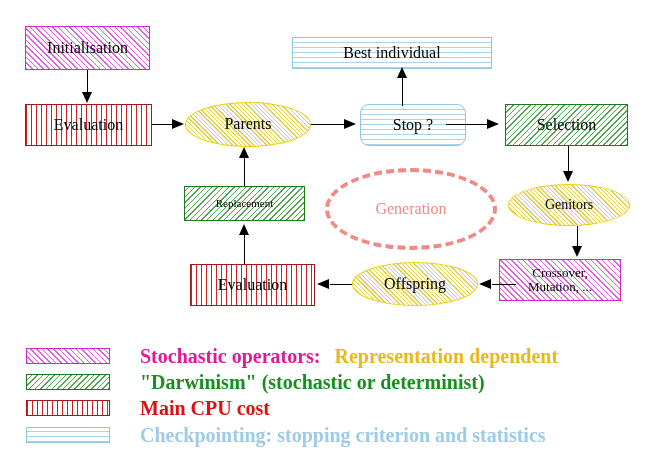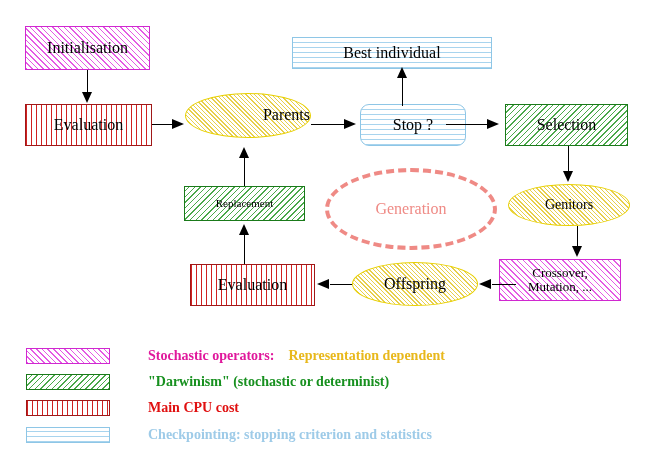--- a/index.html
+++ b/index.html
@@ -72,37 +72,37 @@
           border-bottom:11px solid #000;}
   .arw.right{border-top:5px solid transparent;border-bottom:5px solid transparent;
              border-left:12px solid #000;}
   .arw.left{border-top:5px solid transparent;border-bottom:5px solid transparent;
             border-right:12px solid #000;}
 
   
   #legend{position:absolute;left:0;top:340px;width:662px;height:120px;}
   .lg-row{position:absolute;left:26px;height:20px;display:flex;align-items:center;}
   .lg-sw{width:84px;height:16px;box-sizing:border-box;flex:0 0 auto;}
-  .lg-tx{margin-left:38px;font-size:14px;white-space:nowrap;font-weight:bold;}
+  .lg-tx{margin-left:30px;font-size:20px;white-space:nowrap;font-weight:bold;}
   .lg-tx .seg2{margin-left:14px;}
 </style>
 </head>
 <body>
 
 <div id="canvas">
 
   <div class="node pat-magenta lbl-20" style="left:25px;top:26px;width:125px;height:44px;">
     <span>Initialisation</span>
   </div>
 
   <div class="node pat-red lbl-20" style="left:25px;top:104px;width:127px;height:42px;">
     <span>Evaluation</span>
   </div>
 
-  <div class="node ellipse-yellow lbl-20" style="left:185px;top:93px;width:126px;height:45px;justify-content:flex-end;">
+  <div class="node ellipse-yellow lbl-20" style="left:185px;top:102px;width:126px;height:45px;">
     <span>Parents</span>
   </div>
 
   <div class="node pat-blue rounded lbl-20" style="left:360px;top:104px;width:106px;height:42px;">
     <span>Stop ?</span>
   </div>
 
   <div class="node pat-blue lbl-20" style="left:292px;top:37px;width:200px;height:32px;">
     <span>Best individual</span>
   </div>

